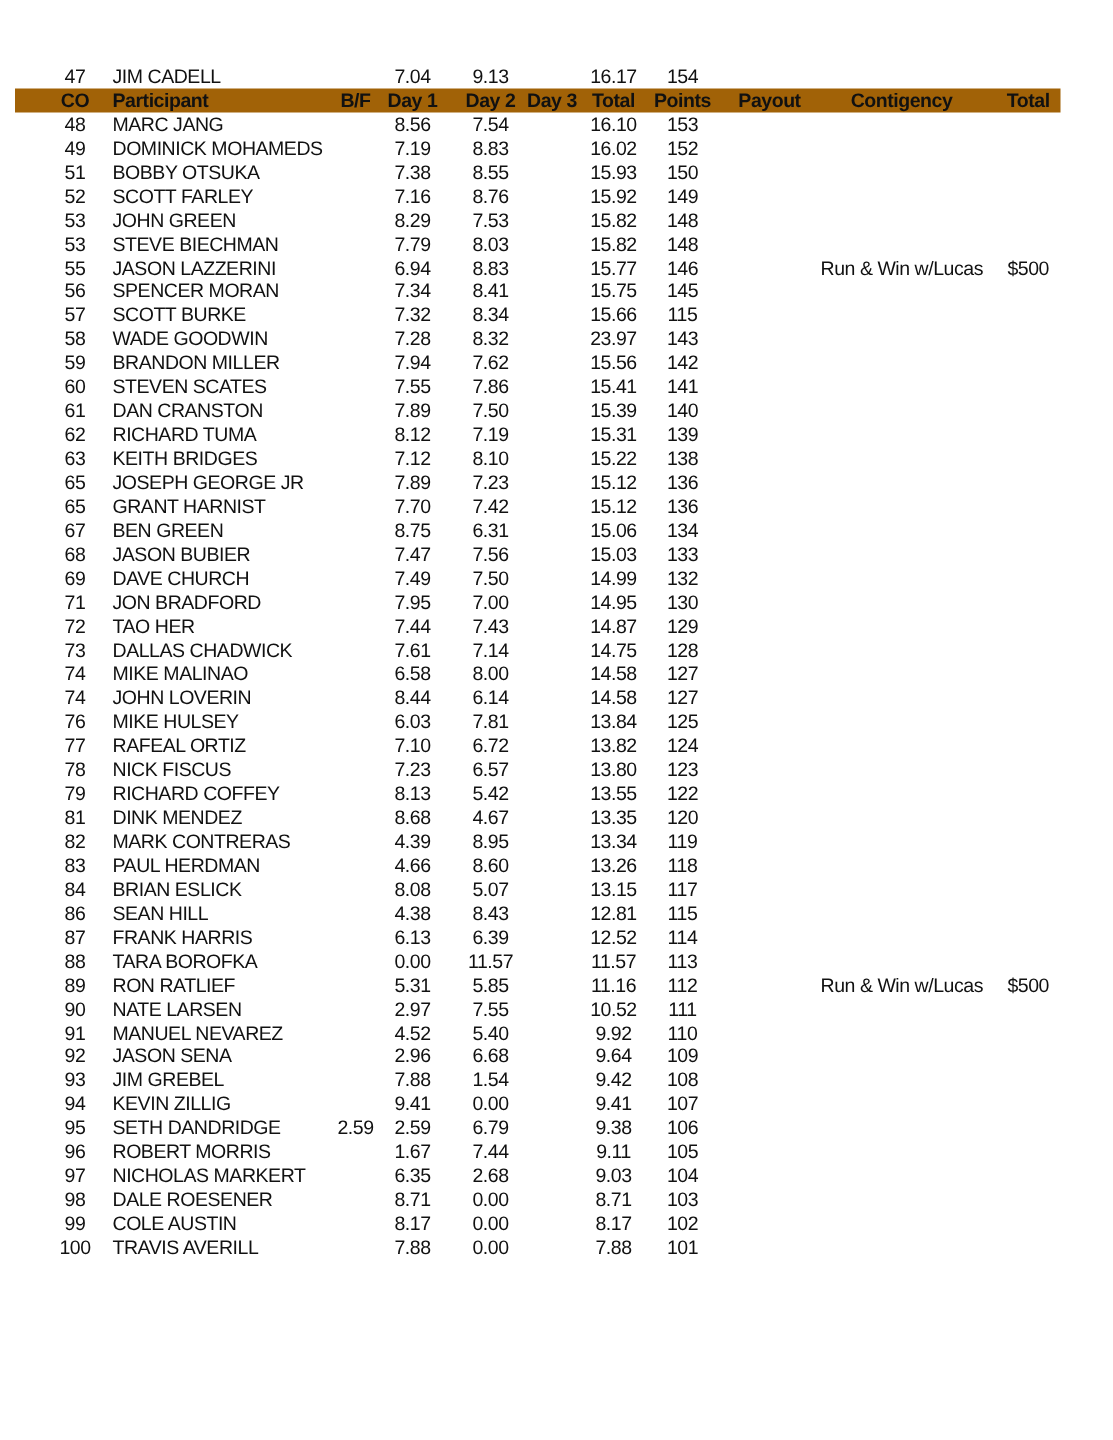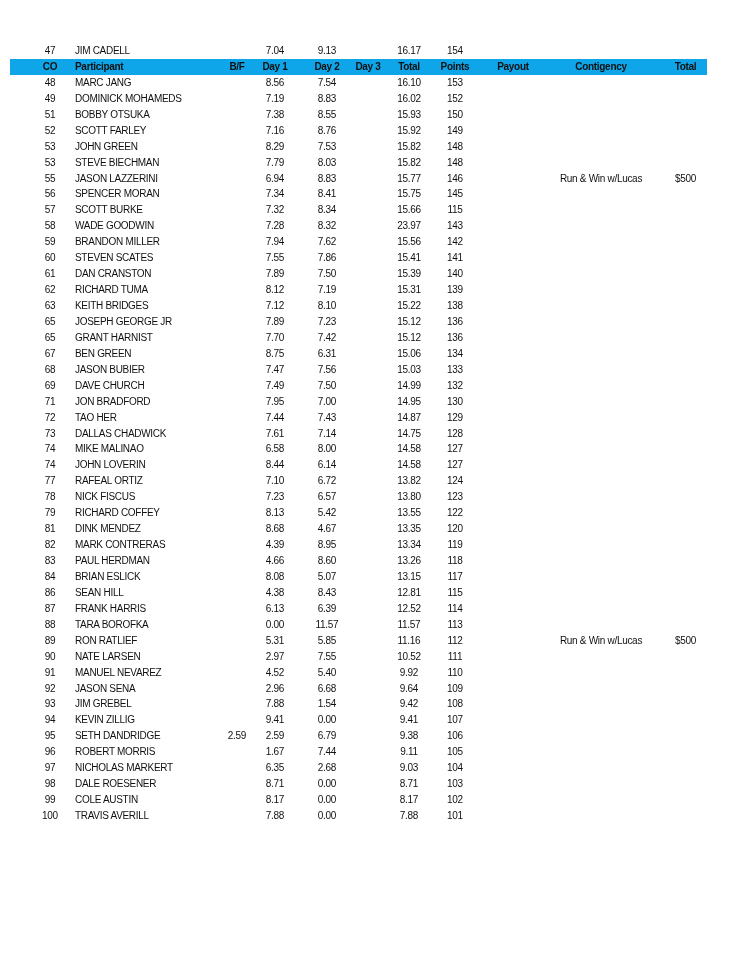--- a/index.html
+++ b/index.html
@@ -17,26 +17,26 @@
     left: 10px;
     top: 43px;
     width: 697px;
   }
   .row {
     display: flex;
     align-items: center;
     height: 15.95px;
     padding-left: 20px;
     box-sizing: border-box;
-    font-size: 10px;
+    font-size: 13px;
     letter-spacing: -0.3px;
     line-height: 15.95px;
   }
   .row.header-row {
-    background: #0ea5e9;
+    background: #a16207;
     font-weight: bold;
   }
   .cell {
     flex: none;
     text-align: center;
     white-space: nowrap;
   }
   .cell:nth-child(1)  { width: 40px; }
   .cell:nth-child(2)  { width: 150px; text-align: left; padding-left: 5px; box-sizing: border-box; }
   .cell:nth-child(3)  { width: 34px; }
@@ -399,20 +399,33 @@
     <span class="cell">8.44</span>
     <span class="cell">6.14</span>
     <span class="cell"></span>
     <span class="cell">14.58</span>
     <span class="cell">127</span>
     <span class="cell"></span>
     <span class="cell"></span>
     <span class="cell"></span>
   </div>
       <div class="row data-row">
+    <span class="cell">76</span>
+    <span class="cell">MIKE HULSEY</span>
+    <span class="cell"></span>
+    <span class="cell">6.03</span>
+    <span class="cell">7.81</span>
+    <span class="cell"></span>
+    <span class="cell">13.84</span>
+    <span class="cell">125</span>
+    <span class="cell"></span>
+    <span class="cell"></span>
+    <span class="cell"></span>
+  </div>
+      <div class="row data-row">
     <span class="cell">77</span>
     <span class="cell">RAFEAL ORTIZ</span>
     <span class="cell"></span>
     <span class="cell">7.10</span>
     <span class="cell">6.72</span>
     <span class="cell"></span>
     <span class="cell">13.82</span>
     <span class="cell">124</span>
     <span class="cell"></span>
     <span class="cell"></span>

